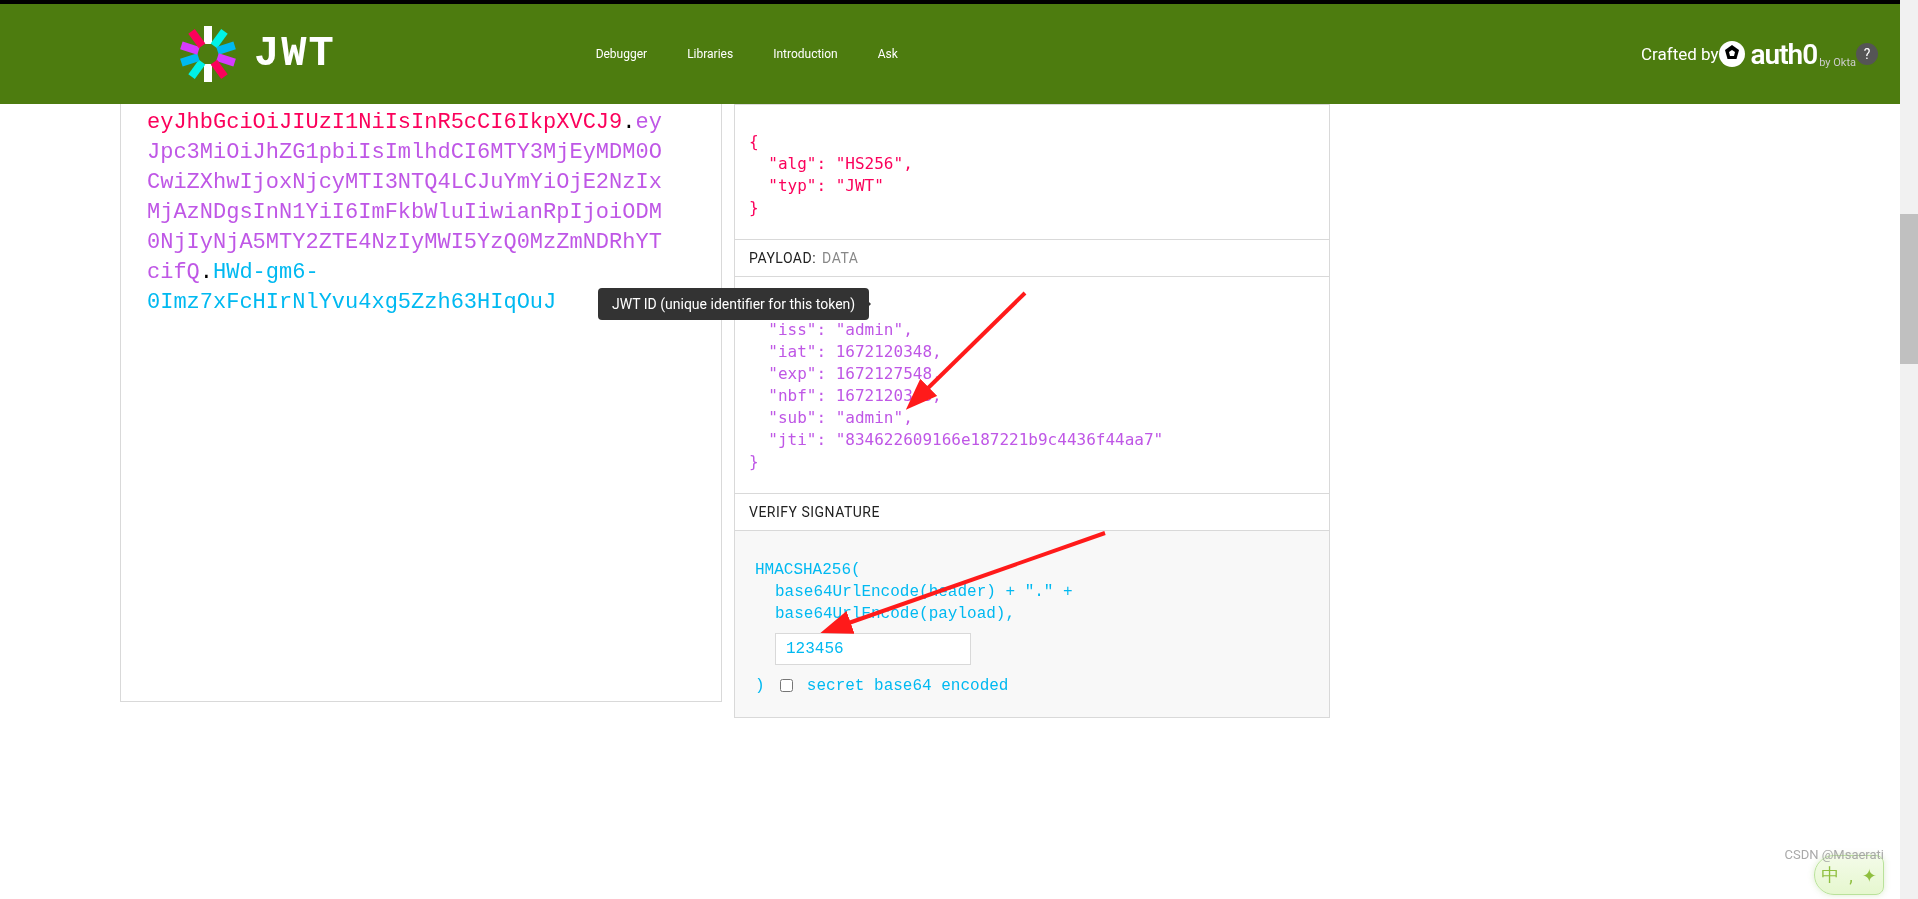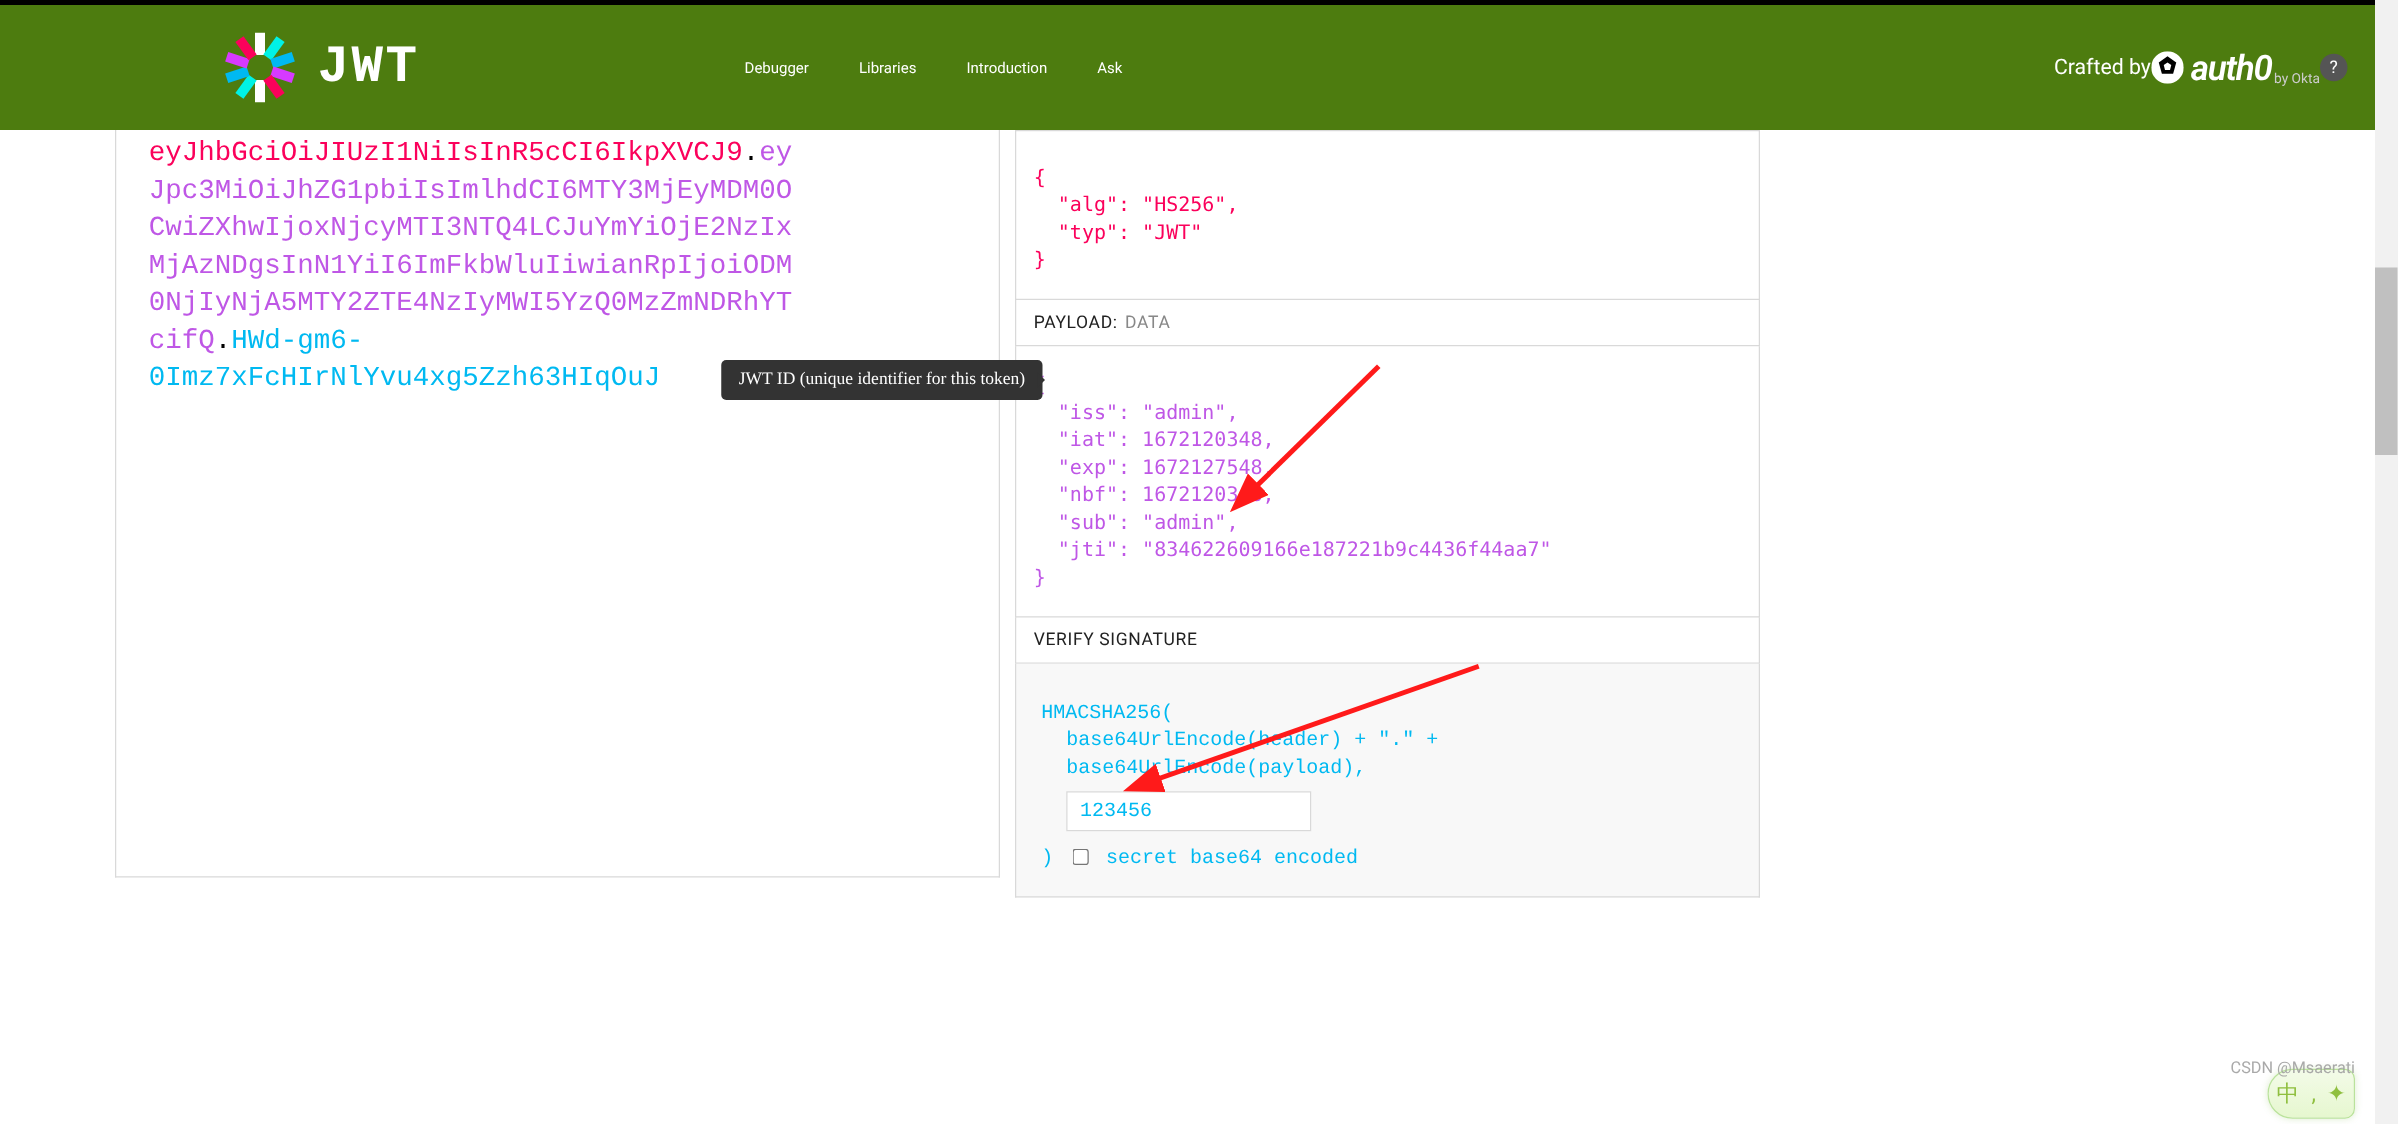--- a/index.html
+++ b/index.html
@@ -32,35 +32,35 @@
 
   .crafted {
     margin-left: auto;
     display: flex;
     align-items: center;
     color: #fff;
     font-size: 17px;
   }
   .auth0-badge { display: flex; align-items: center; gap: 6px; }
   .auth0-icon { width: 26px; height: 26px; display: inline-block; }
-  .auth0-name { font-size: 28px; font-weight: 600; letter-spacing: -1px; font-style: italic; }
+  .auth0-name { font-size: 28px; font-weight: 600; letter-spacing: -1px; }
   .auth0-okta { font-size: 11px; color: #ccc; align-self: flex-end; margin-bottom: 2px; margin-left: -4px;}
   .q-icon { width: 22px; height: 22px; border-radius: 50%; background: #555; color:#fff; display:flex; align-items:center; justify-content:center; font-size:14px;}
 
   
   .main {
     width: 100%;
     display: flex;
     padding: 0 0 0 0;
     height: calc(100% - 104px);
   }
 
   .left-panel {
-    margin-left: 92px;
-    width: 708px;
+    margin-left: 120px;
+    width: 602px;
     border: 1px solid #d9d9d9;
     border-top: none;
     padding: 0 26px 14px 26px;
     height: 598px;
     position: relative;
     overflow: hidden;
   }
 
   .token {
     font-family: "Menlo","Consolas","Courier New", monospace;
@@ -120,30 +120,29 @@
     width: 196px;
     display: inline-block;
     background:#fff;
   }
   .b64chk { margin: 0 4px 0 6px; vertical-align: middle; }
   .b64lbl { color: #00b9f1; font-family: inherit; font-size: 16px; }
 
   
   .tooltip {
     position: absolute;
-    left: 577px;
+    left: 598px;
     top: 288px;
     background: #333;
     color: #fff;
     font-size: 14px;
     padding: 8px 14px;
     border-radius: 4px;
     white-space: nowrap;
     z-index: 50;
-    font-family: Liberation Serif, serif;
   }
   .tooltip::after {
     content: "";
     position: absolute;
     right: -8px;
     top: 50%;
     transform: translateY(-50%);
     border: 6px solid transparent;
     border-left-color: #333;
   }

